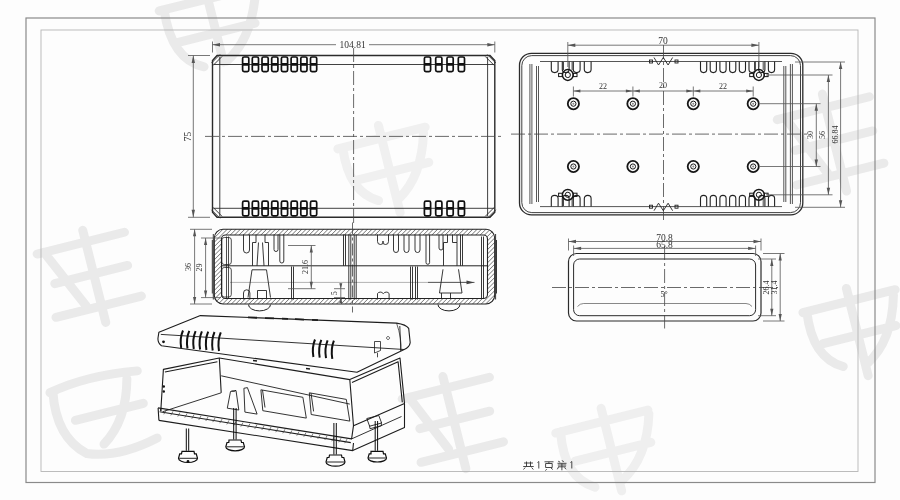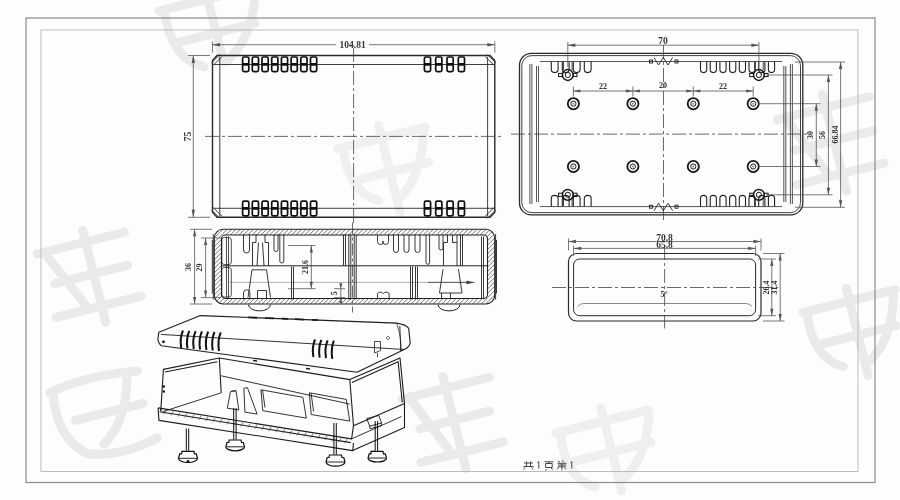--- a/index.html
+++ b/index.html
@@ -1,17 +1,17 @@
 <!DOCTYPE html>
 <html><head>
 <meta charset="utf-8">
 <style>
 html,body{margin:0;padding:0;background:#ffffff;}
 #page{position:relative;width:900px;height:500px;background:#fdfdfd;overflow:hidden;
-font-family:"Liberation Serif", serif;font-weight:bold;}
+font-family:"Liberation Serif", serif;}
 svg{position:absolute;left:0;top:0;filter:blur(0.28px);}
 .dim{font-family:"Liberation Serif", serif;font-size:9.5px;fill:#333;}
 .dimsm{font-family:"Liberation Serif", serif;font-size:8px;fill:#333;}
 </style>
 </head>
 <body>
 <div id="page">
 <svg width="900" height="500" viewBox="0 0 900 500">
 <defs>
 

